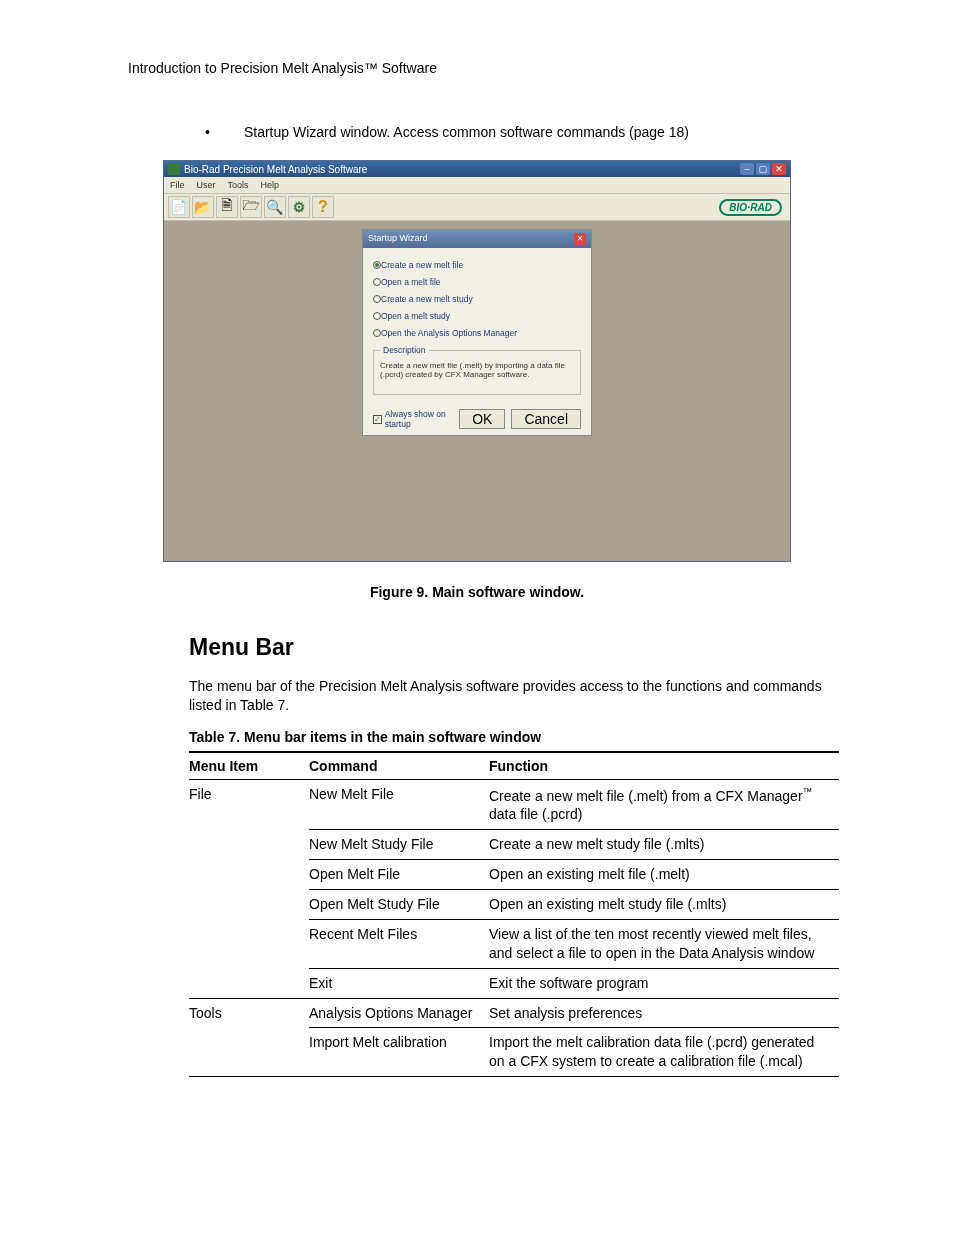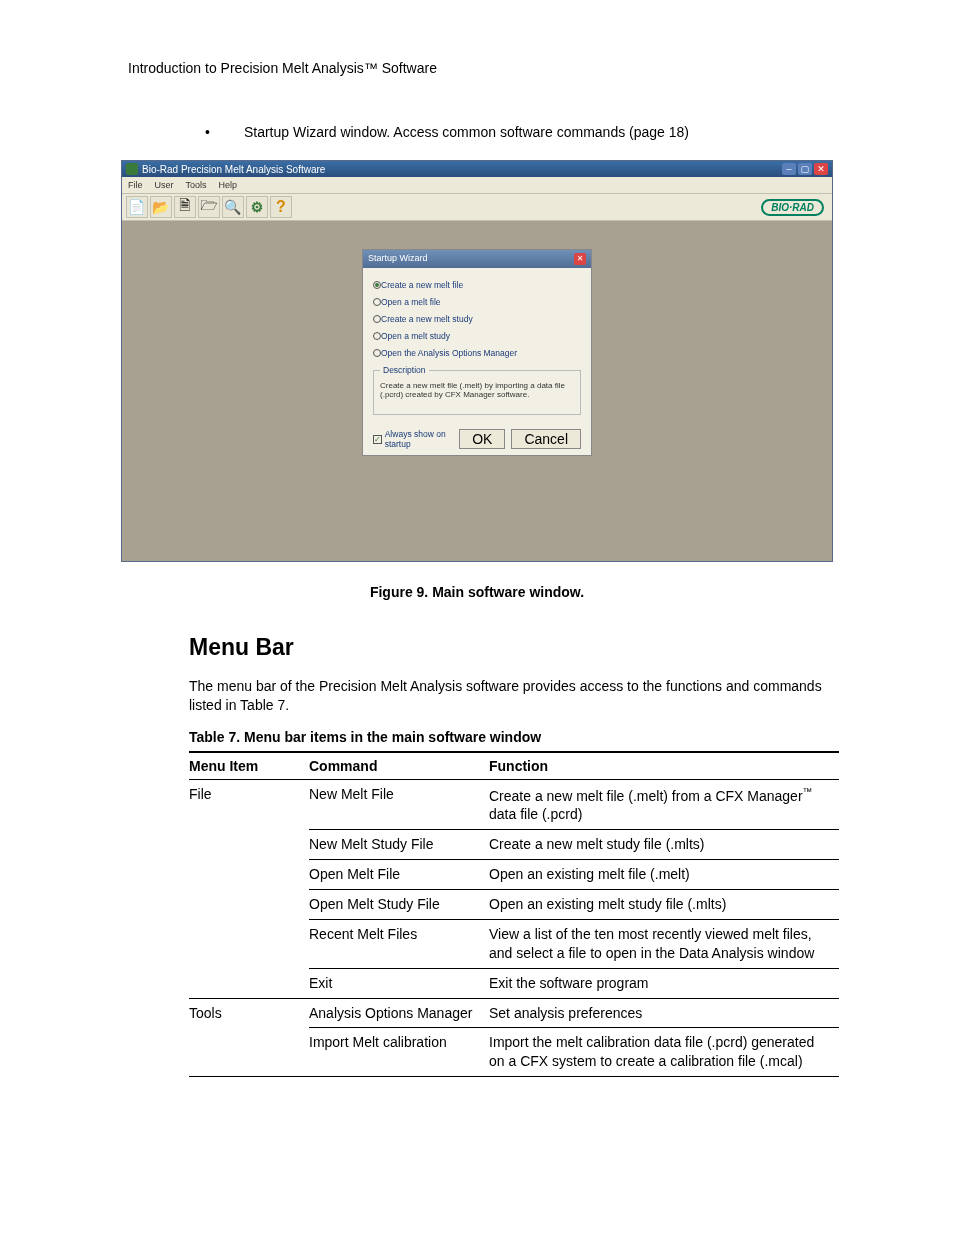--- a/index.html
+++ b/index.html
@@ -14,21 +14,21 @@
   }
   .running-header { font-size: 14px; margin-bottom: 48px; margin-left: 13px; }
   .bullet-block { margin-left: 90px; margin-bottom: 20px; }
   .bullet-row { display: flex; }
   .bullet-dot { margin-right: 10px; }
   .bullet-lead { font-weight: normal; margin-left: 24px; }
 
   
   .app-window {
     margin: 0 auto;
-    width: 712px;
+    width: 628px;
     border: 1px solid #5a6a8a;
     background: #ece9d8;
     font-size: 9px;
   }
   .titlebar {
     background: linear-gradient(#3a6ea5, #2a4e7c);
     color: #fff;
     display: flex;
     align-items: center;
     justify-content: space-between;
@@ -41,21 +41,21 @@
   .tctl { width: 14px; height: 12px; font-size: 9px; text-align: center; line-height: 12px; border-radius: 2px; }
   .tmin, .tmax { background: #5a7fba; color: #fff; }
   .tclose { background: #d44; color: #fff; }
   .menubar { display: flex; gap: 12px; padding: 3px 6px; color: #333; }
   .toolbar { display: flex; gap: 1px; padding: 2px 4px; align-items: center; justify-content: space-between; border-top: 1px solid #c0c0b0; border-bottom: 1px solid #c0c0b0;}
   .tool-icons { display: flex; gap: 2px; }
   .tbtn { width: 22px; height: 22px; background: #e8e5d4; border: 1px solid #c0c0b0; display:flex; align-items:center; justify-content:center; font-size: 14px; }
   .tbtn.green { color: #3a7a3a; font-weight: bold; }
   .tbtn.orange { color: #d88a00; font-weight: bold; font-size: 16px; }
   .biorad-logo { font-style: italic; font-weight: bold; color: #008060; border: 2px solid #008060; border-radius: 10px; padding: 1px 8px; font-size: 10px; margin-right: 4px;}
-  .app-body { background: #a8a090; height: 340px; display: flex; align-items: flex-start; justify-content: center; padding-top: 28px; }
+  .app-body { background: #a8a090; height: 340px; display: flex; align-items: flex-start; justify-content: center; padding-top: 8px; }
   .wizard {
     width: 230px;
     background: #f2f0e4;
     border: 1px solid #888;
     font-size: 8.5px;
   }
   .wizard-title { background: linear-gradient(#7090b8, #506d94); color: #fff; display:flex; justify-content:space-between; padding: 3px 5px; font-size: 9px;}
   .wizard-close { width: 12px; height: 12px; background: #d44; color: #fff; text-align:center; line-height:12px; border-radius:2px; font-size: 8px;}
   .wizard-body { padding: 12px 10px 8px 10px; }
   .wizard-opt { display: flex; align-items: center; gap: 0; margin-bottom: 7px; color: #1a3a7a;}

